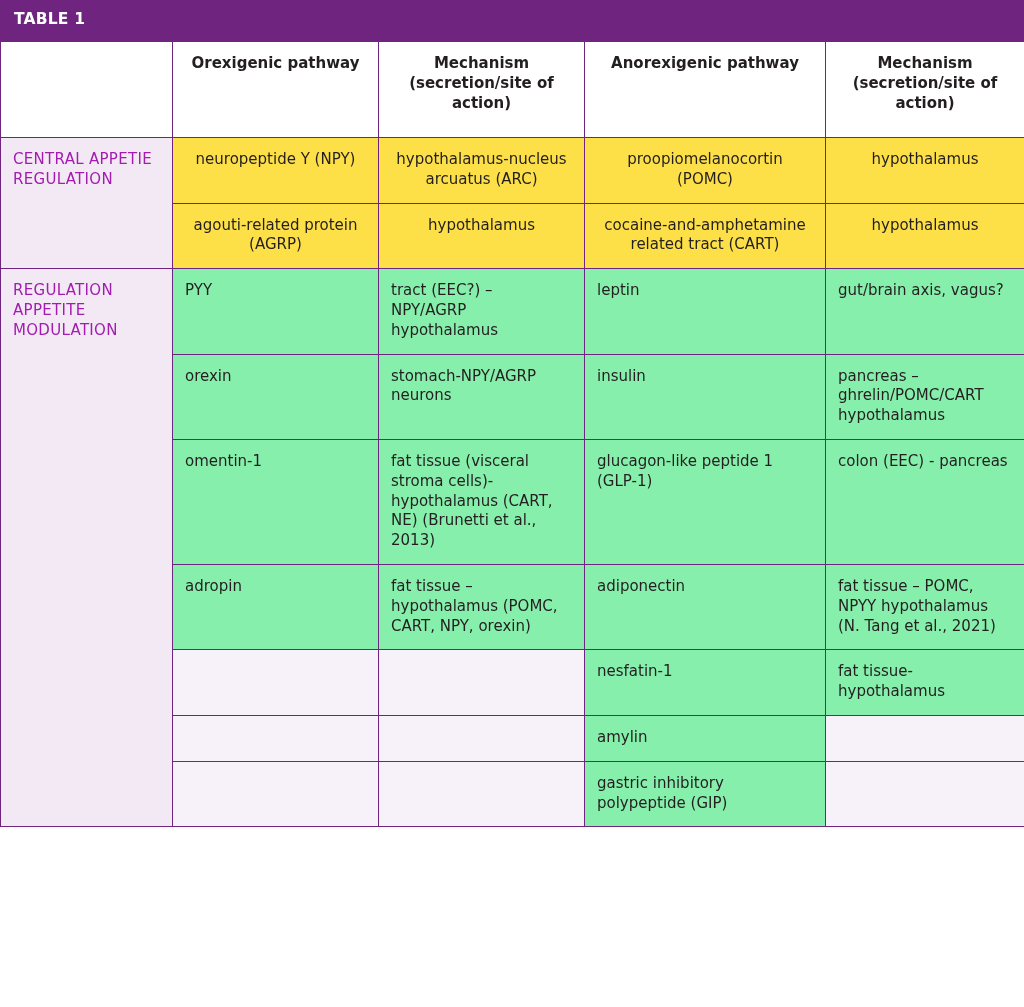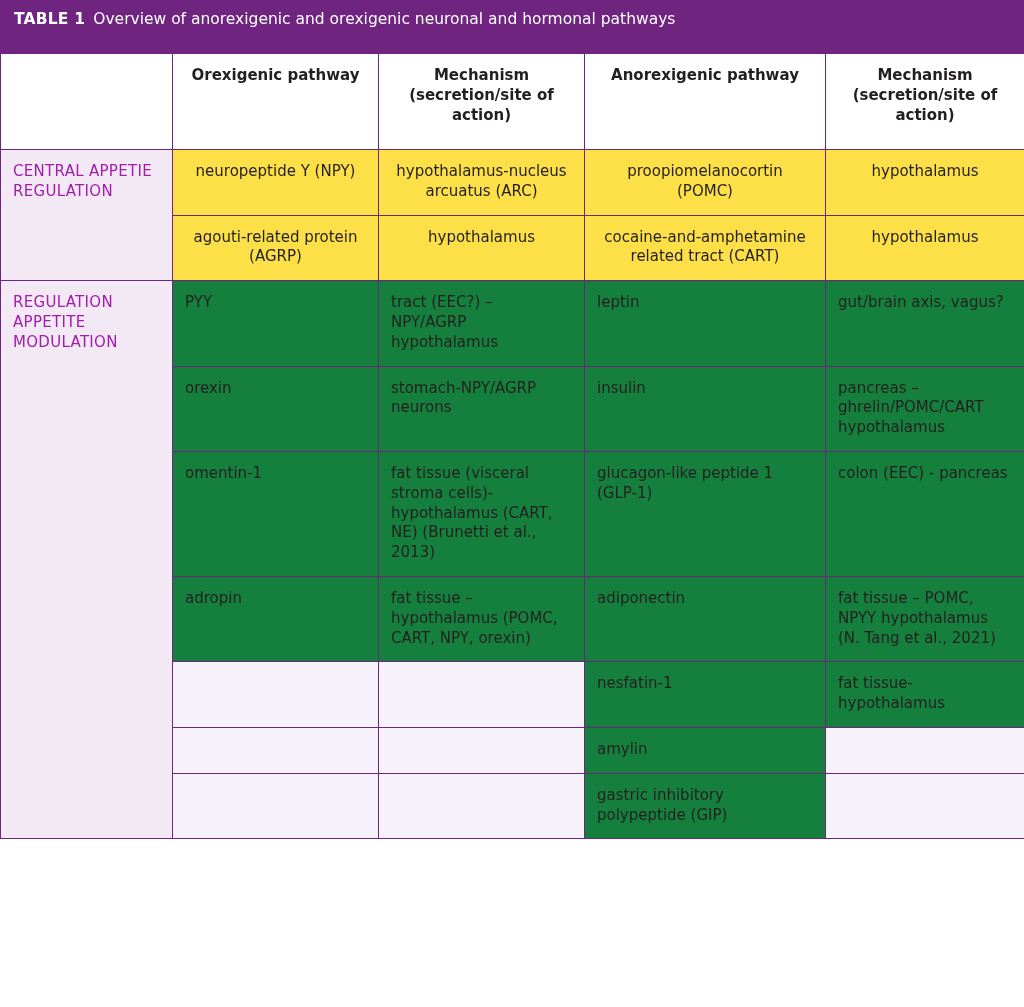--- a/index.html
+++ b/index.html
@@ -21,21 +21,21 @@
   .caption-bar {
     background: #6f2480;
     color: #ffffff;
     padding: 10px 14px 11px 14px;
     font-size: 15.5px;
     line-height: 1.2;
     display: flex;
     align-items: baseline;
     gap: 8px;
     box-sizing: border-box;
-    height: 53px;
+    height: 41px;
   }
   .caption-label {
     font-weight: bold;
     letter-spacing: 0.2px;
     white-space: nowrap;
   }
   .caption-text {
     font-weight: normal;
   }
   table.main {
@@ -70,30 +70,29 @@
     font-size: 14.6px;
     letter-spacing: 0.3px;
     line-height: 1.45;
     color: #a21caf;
   }
   td.cell {
     background: #f7f1f9;
   }
   td.empty { background: #f7f1f9; }
   .row-central td.cell { background: #fde047; text-align: center; }
-  .row-periph td.cell { background: #15803d; }
+  .row-periph td.cell { background: #86efac; }
 </style>
 </head>
 <body>
 
 <div class="table-wrap">
 
   <div class="caption-bar">
     <span class="caption-label">TABLE 1</span>
-    <span class="caption-text">Overview of anorexigenic and orexigenic neuronal and hormonal pathways</span>
   </div>
 
   <table class="main">
     <colgroup>
       <col class="c0">
         <col class="c1">
         <col class="c2">
         <col class="c3">
         <col class="c4">
     </colgroup>

